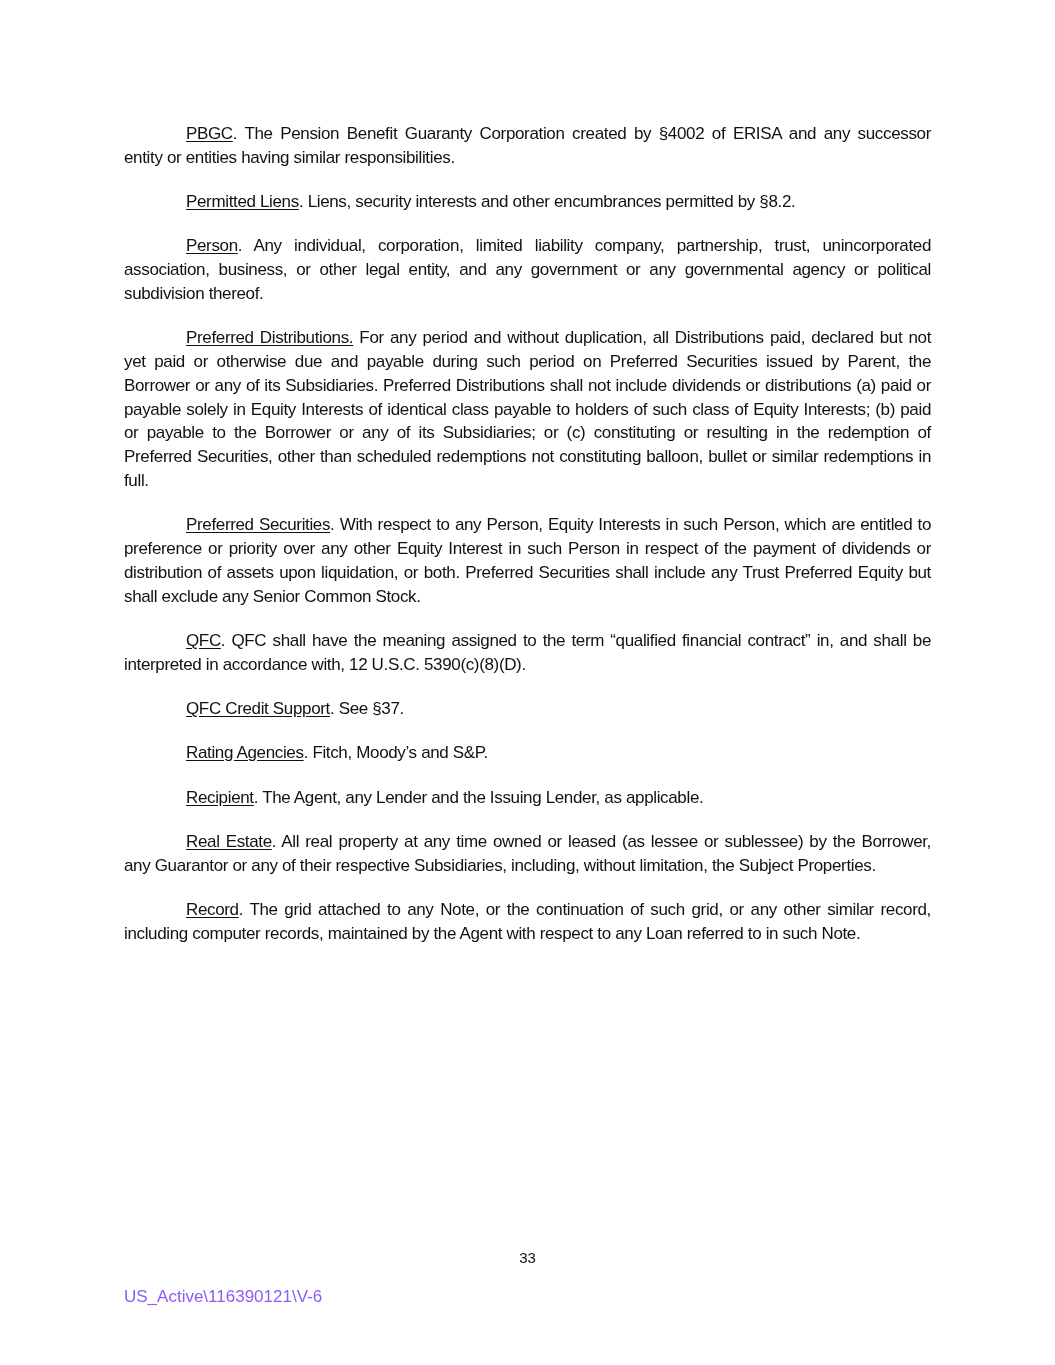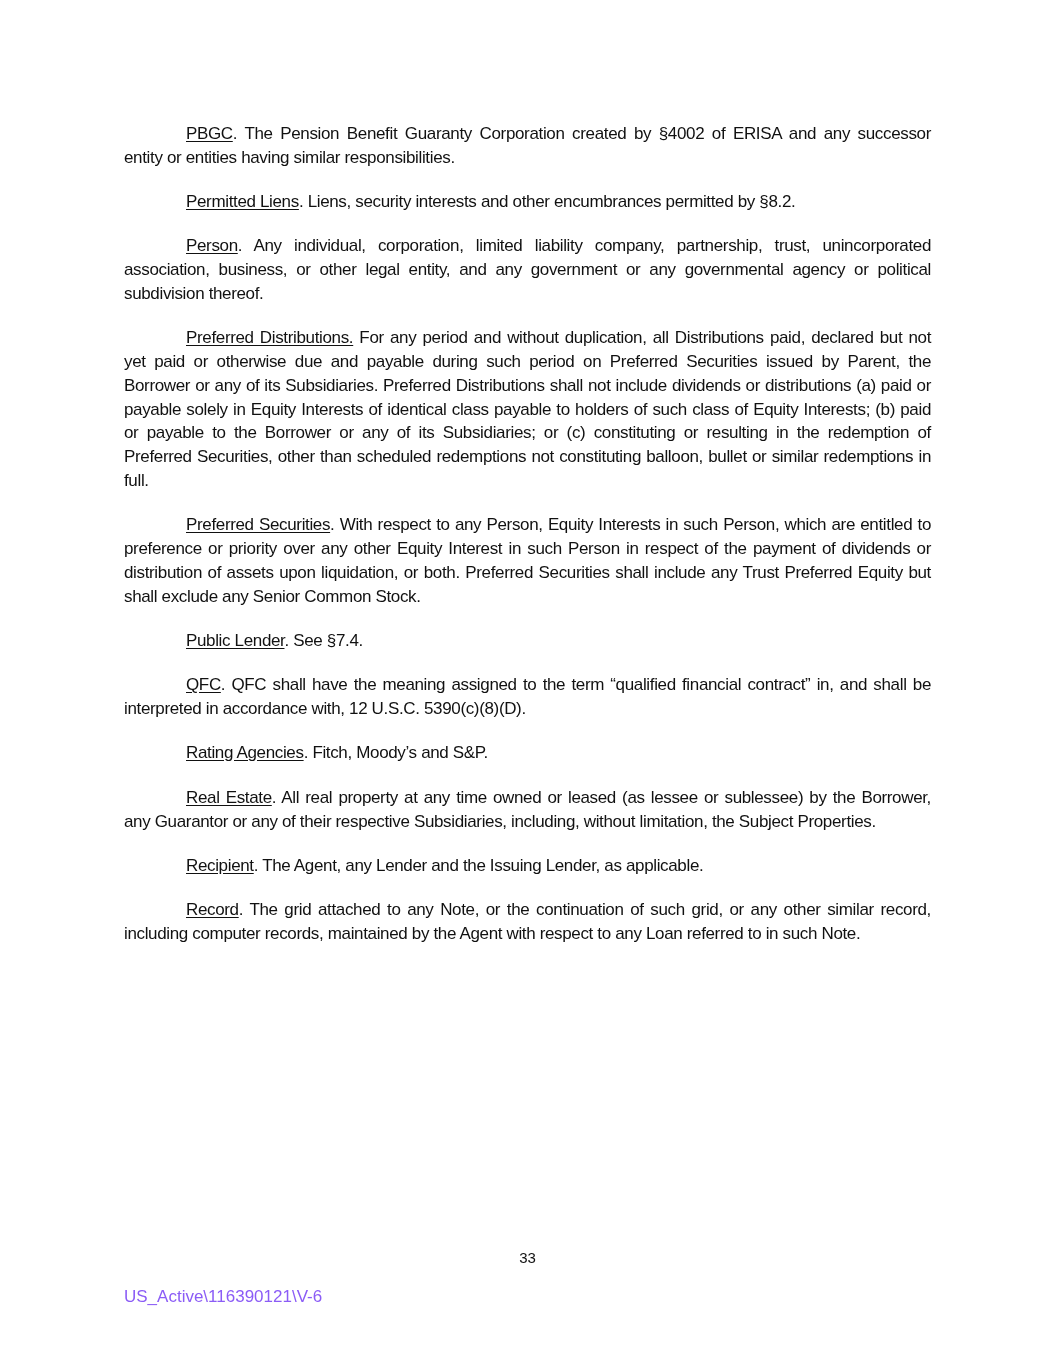--- a/index.html
+++ b/index.html
@@ -15,22 +15,22 @@
 </style>
 </head>
 <body>
 
 <div class="page">
   <p class="para"><span class="term">PBGC</span><span>.  </span><span>The Pension Benefit Guaranty Corporation created by §4002 of ERISA and any successor entity or entities having similar responsibilities.</span></p>
   <p class="para"><span class="term">Permitted Liens</span><span>.  </span><span>Liens, security interests and other encumbrances permitted by §8.2.</span></p>
   <p class="para"><span class="term">Person</span><span>.  </span><span>Any individual, corporation, limited liability company, partnership, trust, unincorporated association, business, or other legal entity, and any government or any governmental agency or political subdivision thereof.</span></p>
   <p class="para"><span class="term">Preferred Distributions.</span><span>  </span><span>For any period and without duplication, all Distributions paid, declared but not yet paid or otherwise due and payable during such period on Preferred Securities issued by Parent, the Borrower or any of its Subsidiaries.  Preferred Distributions shall not include dividends or distributions (a) paid or payable solely in Equity Interests of identical class payable to holders of such class of Equity Interests; (b) paid or payable to the Borrower or any of its Subsidiaries; or (c) constituting or resulting in the redemption of Preferred Securities, other than scheduled redemptions not constituting balloon, bullet or similar redemptions in full.</span></p>
   <p class="para"><span class="term">Preferred Securities</span><span>.  </span><span>With respect to any Person, Equity Interests in such Person, which are entitled to preference or priority over any other Equity Interest in such Person in respect of the payment of dividends or distribution of assets upon liquidation, or both.  Preferred Securities shall include any Trust Preferred Equity but shall exclude any Senior Common Stock.</span></p>
-  <p class="para"><span class="term">Public Lender</span><span>.  </span><span>See §7.4.</span></p>
   <p class="para"><span class="term">QFC</span><span>. </span><span>QFC shall have the meaning assigned to the term “qualified financial contract” in, and shall be interpreted in accordance with, 12 U.S.C. 5390(c)(8)(D).</span></p>
+  <p class="para"><span class="term">QFC Credit Support</span><span>. </span><span>See §37.</span></p>
   <p class="para"><span class="term">Rating Agencies</span><span>. </span><span>Fitch, Moody’s and S&amp;P.</span></p>
+  <p class="para"><span class="term">Recipient</span><span>. </span><span>The Agent, any Lender and the Issuing Lender, as applicable.</span></p>
   <p class="para"><span class="term">Real Estate</span><span>.  </span><span>All real property at any time owned or leased (as lessee or sublessee) by the Borrower, any Guarantor or any of their respective Subsidiaries, including, without limitation, the Subject Properties.</span></p>
-  <p class="para"><span class="term">Recipient</span><span>. </span><span>The Agent, any Lender and the Issuing Lender, as applicable.</span></p>
   <p class="para"><span class="term">Record</span><span>.  </span><span>The grid attached to any Note, or the continuation of such grid, or any other similar record, including computer records, maintained by the Agent with respect to any Loan referred to in such Note.</span></p>
 </div>
 
 <div class="pagenum">33</div>
 <div class="footer">US_Active\116390121\V-6</div>
 
 </body></html>

